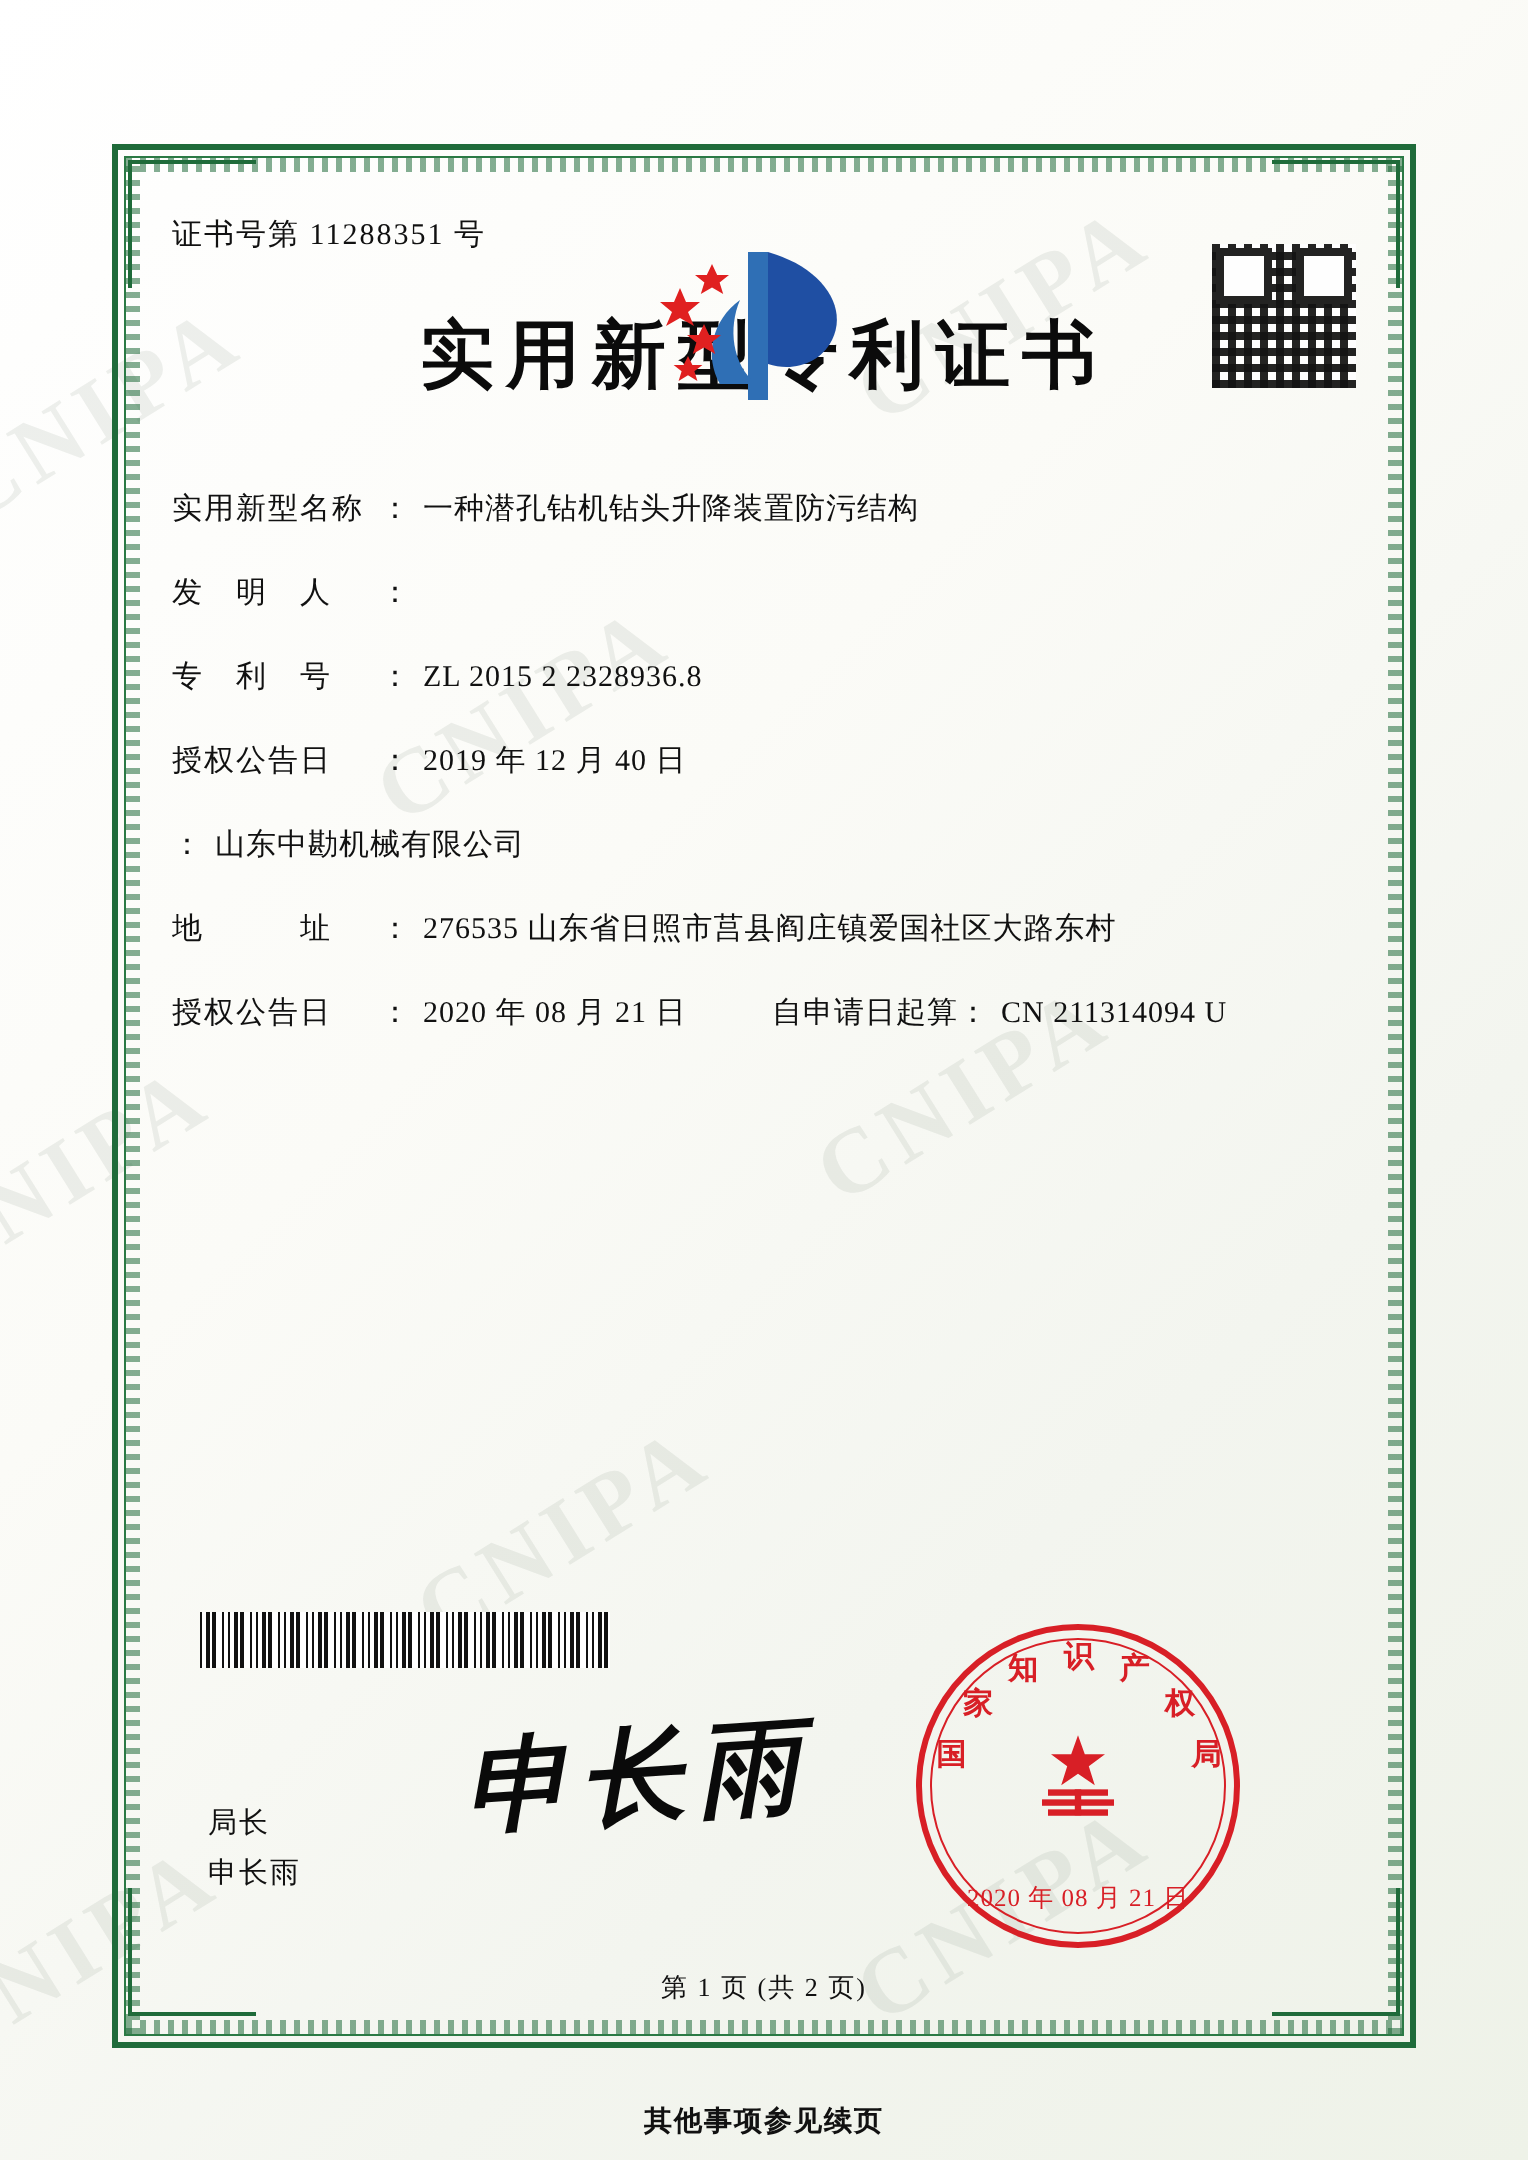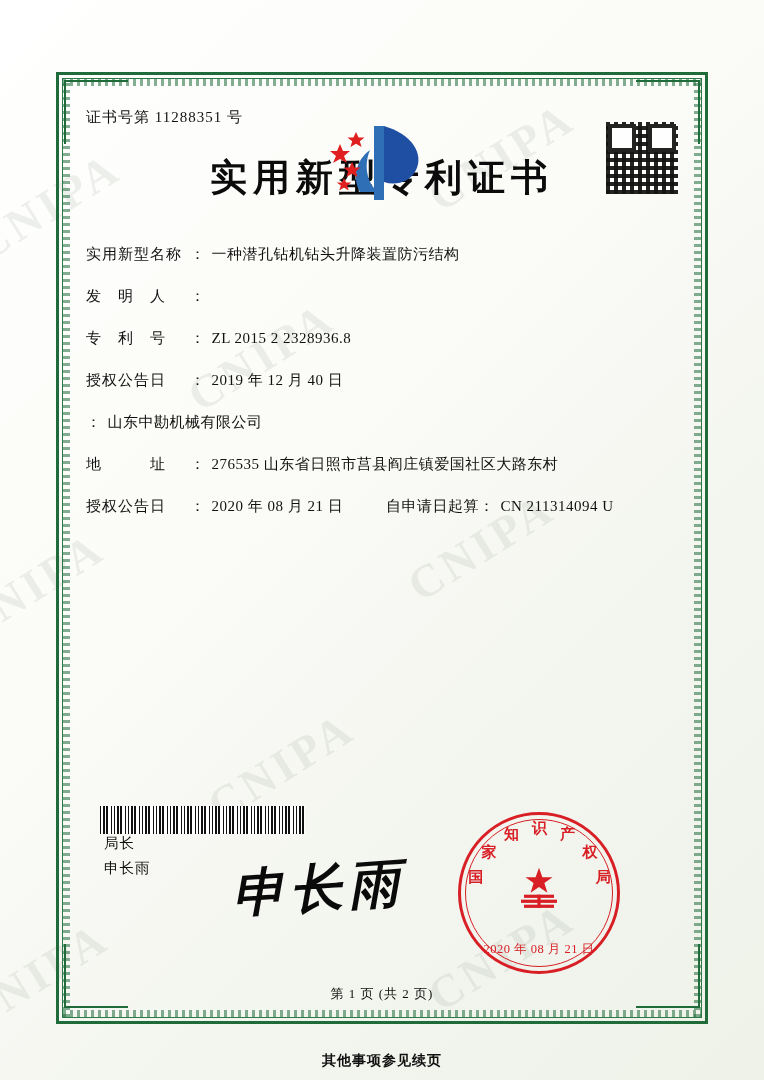--- a/index.html
+++ b/index.html
@@ -171,21 +171,21 @@
     left: 100px; top: 806px;
     width: 205px; height: 28px;
     background-image: repeating-linear-gradient(90deg,
       #111 0 1px, #fff 1px 3px, #111 3px 5px, #fff 5px 6px,
       #111 6px 8px, #fff 8px 11px, #111 11px 12px, #fff 12px 14px);
   }
 
   
   .sign-block {
     position: absolute;
-    left: 104px; top: 831px;
+    left: 104px; top: 900px;
     font-size: 14.5px;
     line-height: 1.75;
     color: #111;
     letter-spacing: 1px;
   }
   .signature {
     position: absolute;
     left: 232px; top: 854px;
     font-size: 52px;
     color: #0a0a0a;

